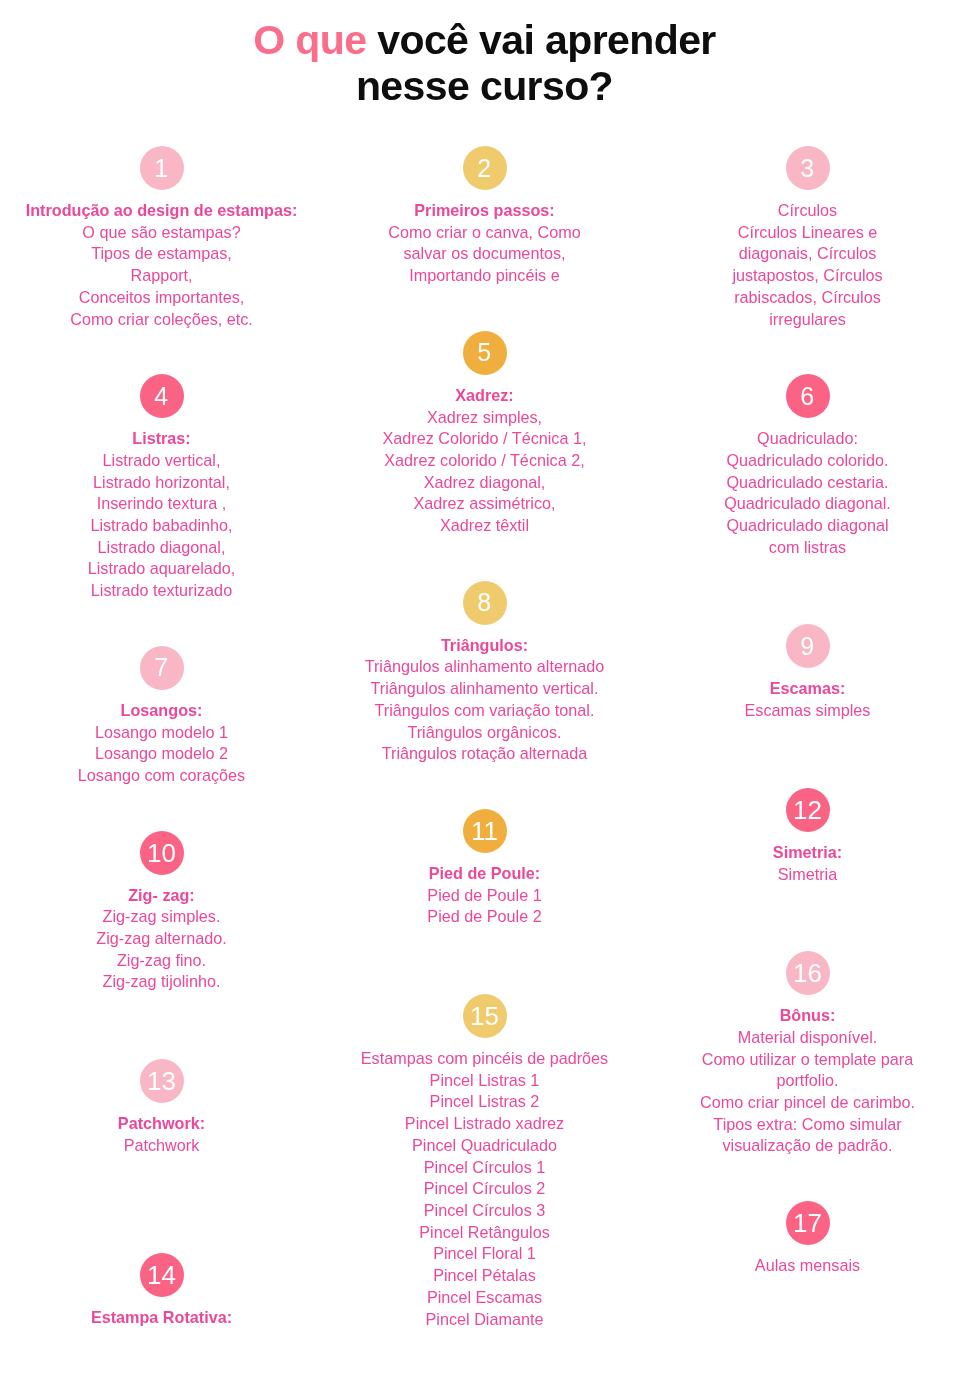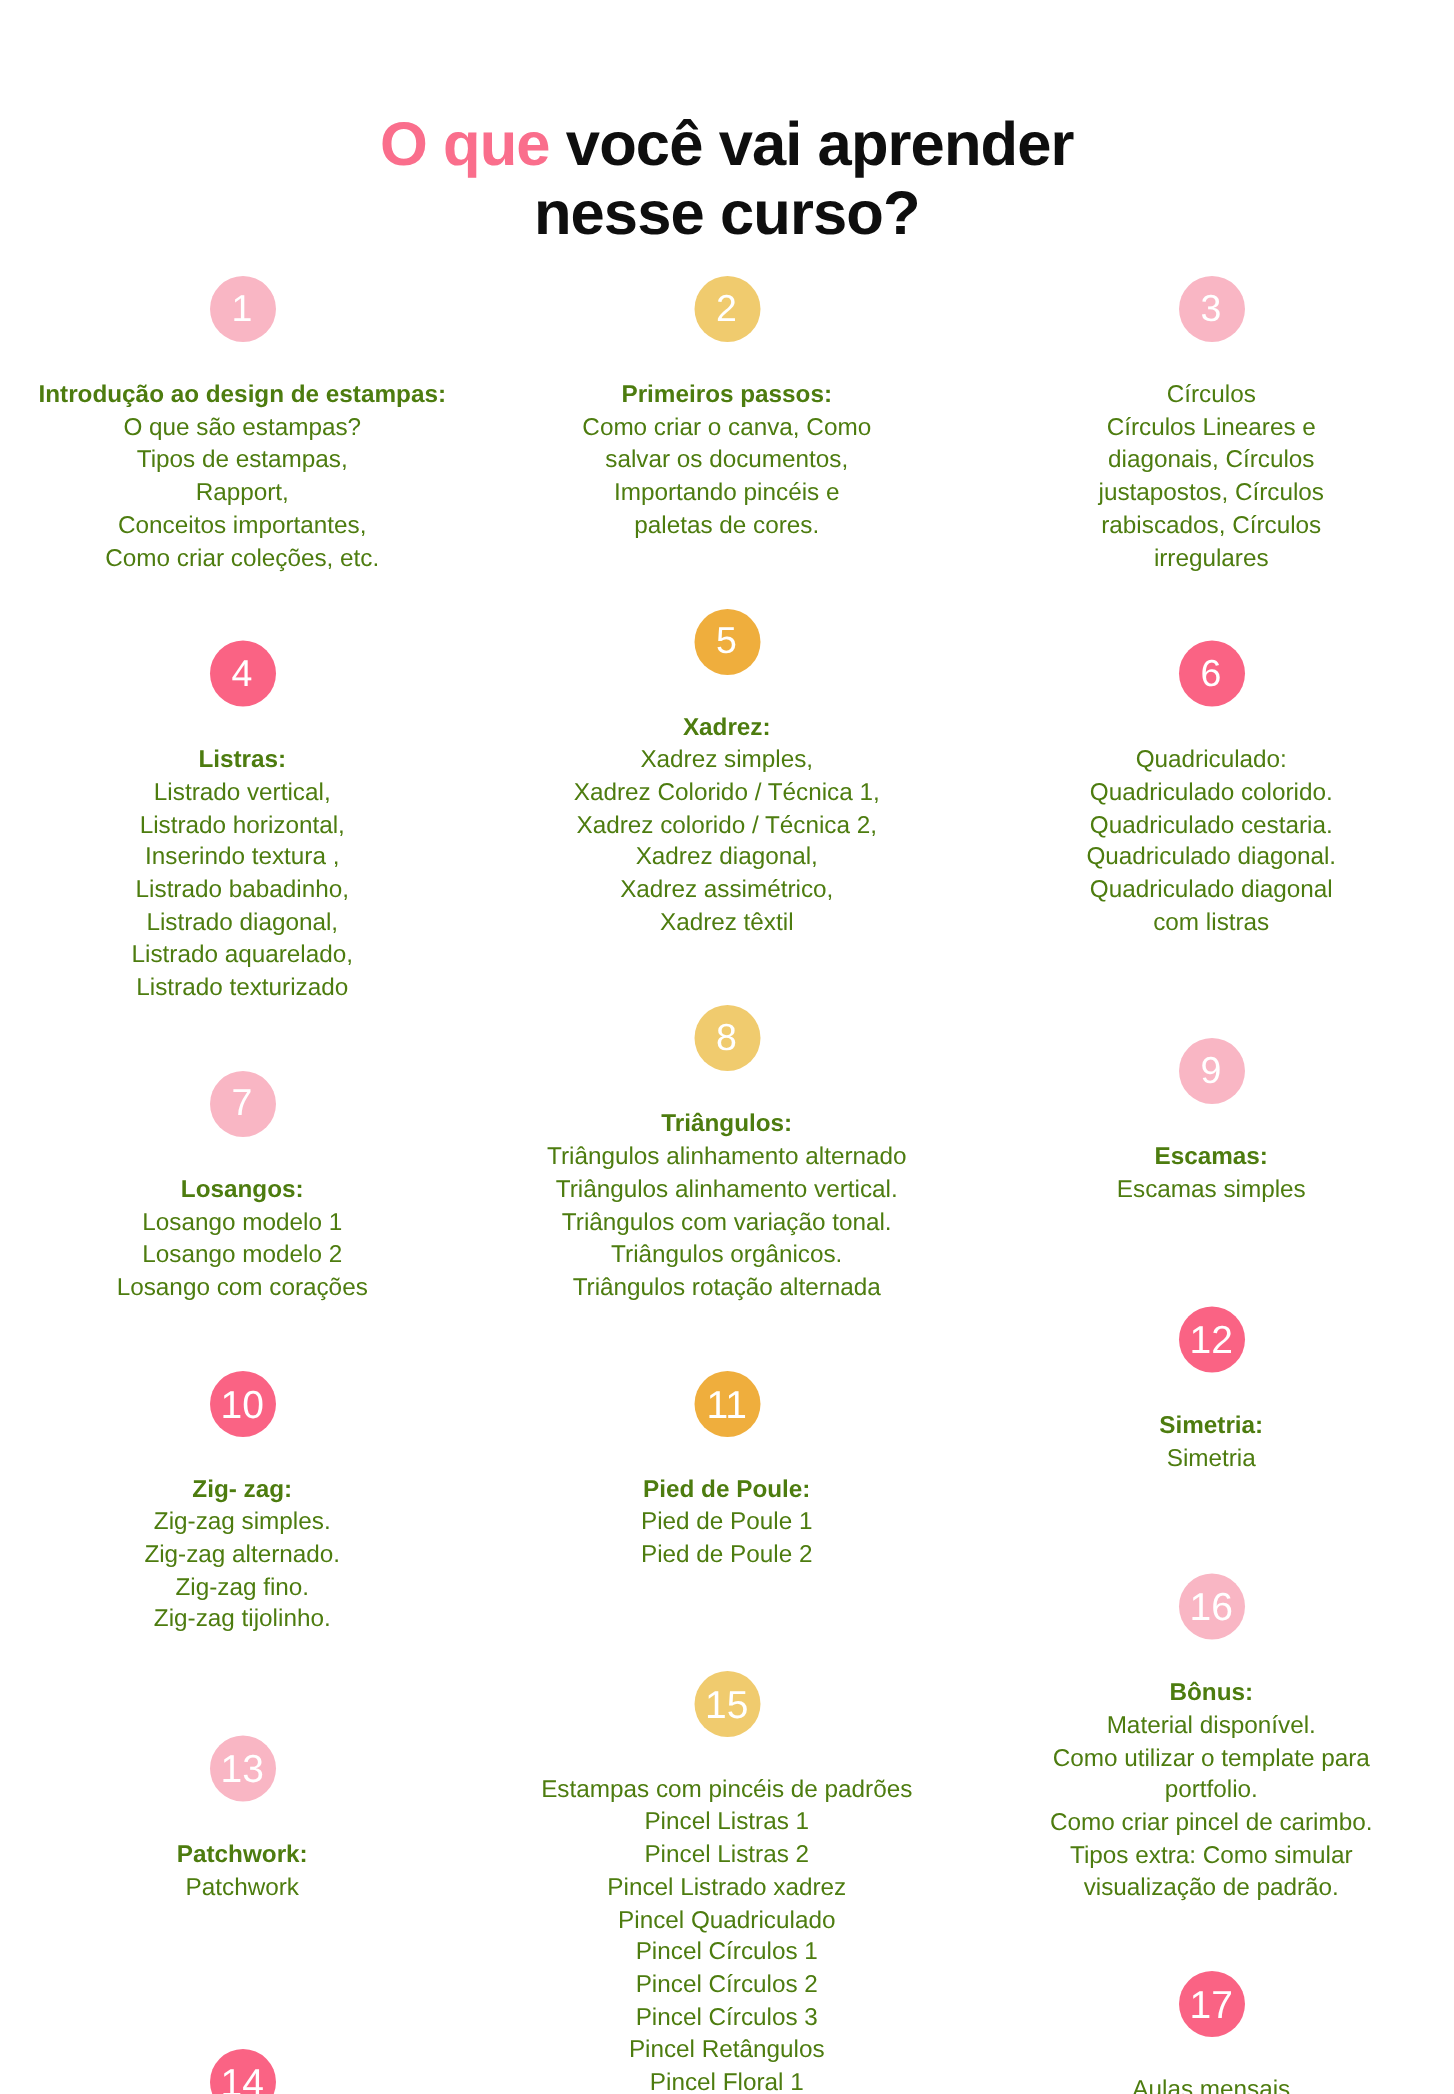--- a/index.html
+++ b/index.html
@@ -21,23 +21,22 @@
   .page {
     width: 969px;
     height: 1396px;
     position: relative;
     background: #FFFFFF;
   }
 
   
   .title-block {
     text-align: center;
-    padding-top: 36px;
+    padding-top: 18px;
     line-height: 1.12;
-    margin-top: 38px;
   }
   .title-line {
     font-size: 41px;
     font-weight: bold;
     letter-spacing: -0.6px;
     color: #0E0E0E;
     white-space: nowrap;
   }
   .title-accent { color: #FA6E8C; }
 
@@ -76,24 +75,24 @@
     color: #FFFFFF;
     font-size: 25px;
     font-weight: 500;
     line-height: 1;
     letter-spacing: 0.5px;
     flex: none;
   }
   .badge.two-digit { font-size: 26px; letter-spacing: 0px; }
 
   .item-body {
-    margin-top: 25px;
+    margin-top: 10px;
     font-size: 16.2px;
     line-height: 1.34;
-    color: #4d7c0f;
+    color: #ec4899;
     width: 300px;
   }
   .item-head {
     font-weight: bold;
     display: block;
   }
   .item-head.regular { font-weight: normal; }
   .item-line { display: block; }
   .gap-md  { height: 44px; }
   .gap-lg  { height: 66px; }
@@ -176,21 +175,20 @@
         </div>
       </div>
       <div class="col">
         <div class="item">
           <div class="badge" style="background: rgb(240, 203, 110);">2</div>
           <div class="item-body">
             <span class="item-head">Primeiros passos:</span>
             <span class="item-line">Como criar o canva,  Como</span>
             <span class="item-line">salvar os documentos,</span>
             <span class="item-line">Importando pincéis e</span>
-            <span class="item-line">paletas de cores.</span>
           </div>
         </div>
         <div class="gap-md"></div>
         <div class="item">
           <div class="badge" style="background: rgb(239, 174, 61);">5</div>
           <div class="item-body">
             <span class="item-head">Xadrez:</span>
             <span class="item-line">Xadrez simples,</span>
             <span class="item-line">Xadrez Colorido / Técnica 1,</span>
             <span class="item-line">Xadrez colorido / Técnica 2,</span>

